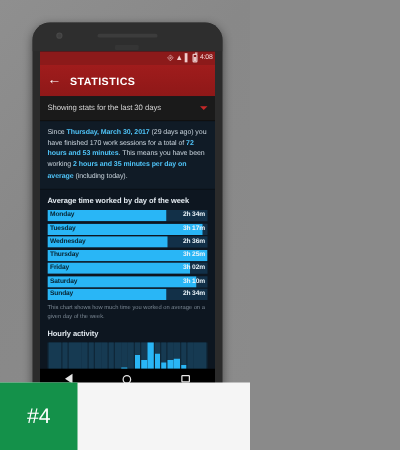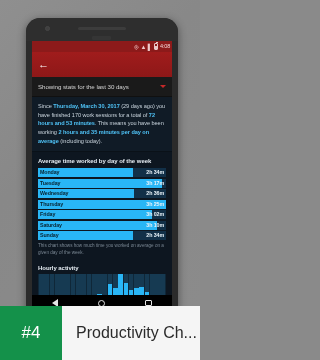--- a/index.html
+++ b/index.html
@@ -356,20 +356,21 @@
     <div id="status-bar">
       <span class="sb-icon">⎆</span>
       <span class="sb-icon">▲</span>
       <span class="sb-icon">▌</span>
       <span class="battery-shape"></span>
       <span id="sb-clock">4:08</span>
     </div>
 
     <div id="app-bar">
       <span id="back-arrow">←</span>
+      <span id="app-title">STATISTICS</span>
     </div>
 
     <div id="filter-row">
       <span id="filter-label">Showing  stats for the last 30 days</span>
       <span id="filter-caret"></span>
     </div>
 
     <div id="content">
 
       <div id="summary-card">
@@ -503,16 +504,13 @@
     <span id="nav-home"></span>
     <span id="nav-recents"></span>
   </div>
 
 </div>
 
 <div id="caption-bar">
   <div id="rank-badge">
     <span id="rank-text">#4</span>
   </div>
-  <div id="app-name-wrap">
-    <span id="app-name">Productivity Ch...</span>
-  </div>
 </div>
 
 </body></html>

